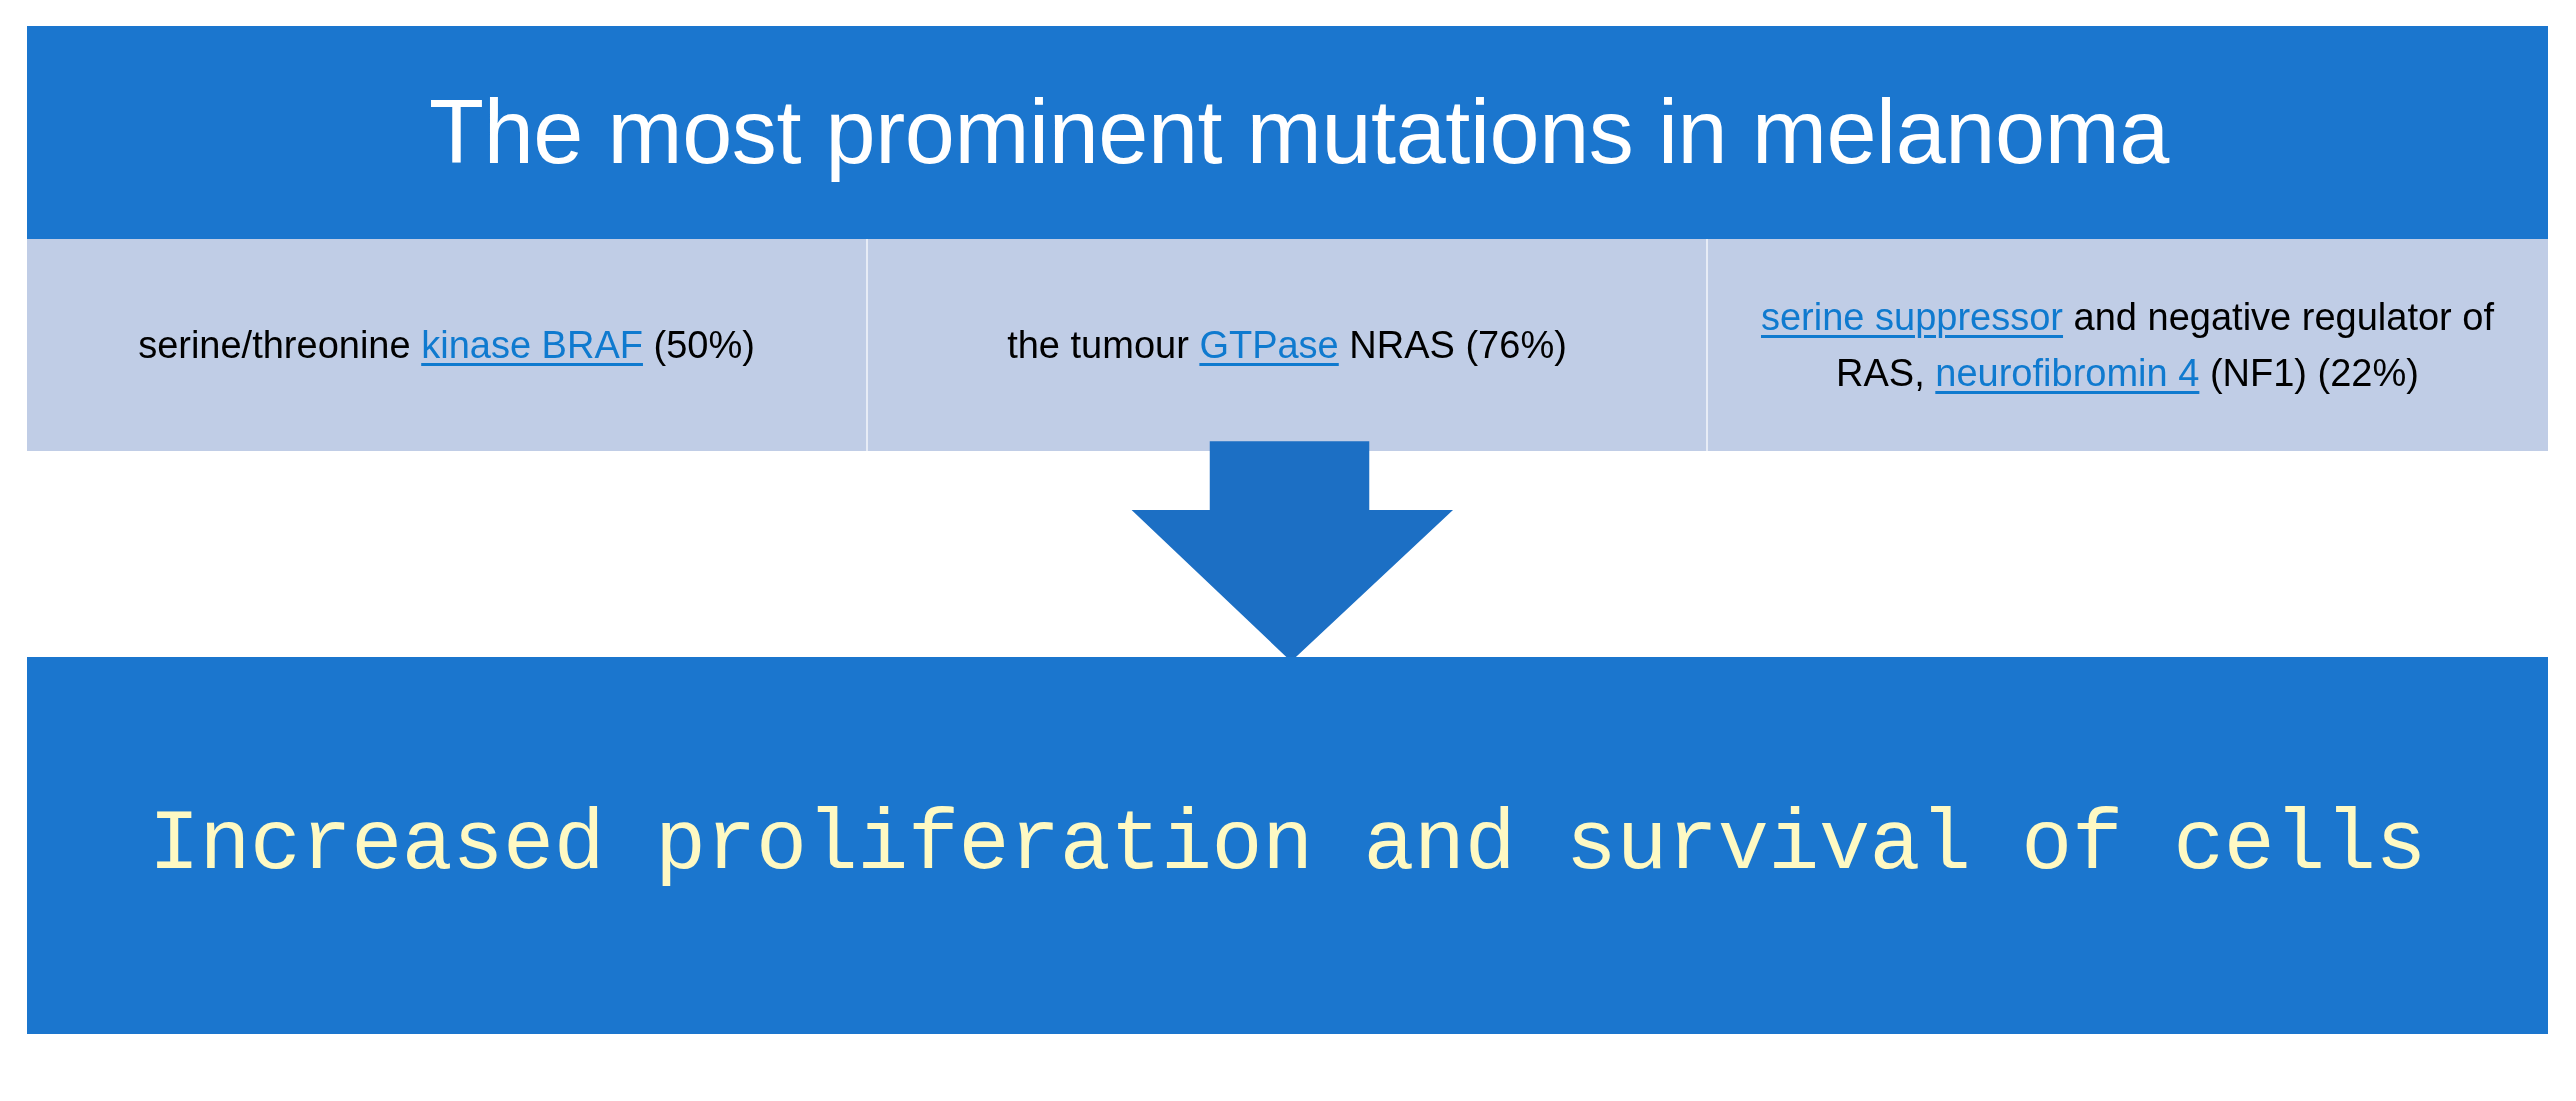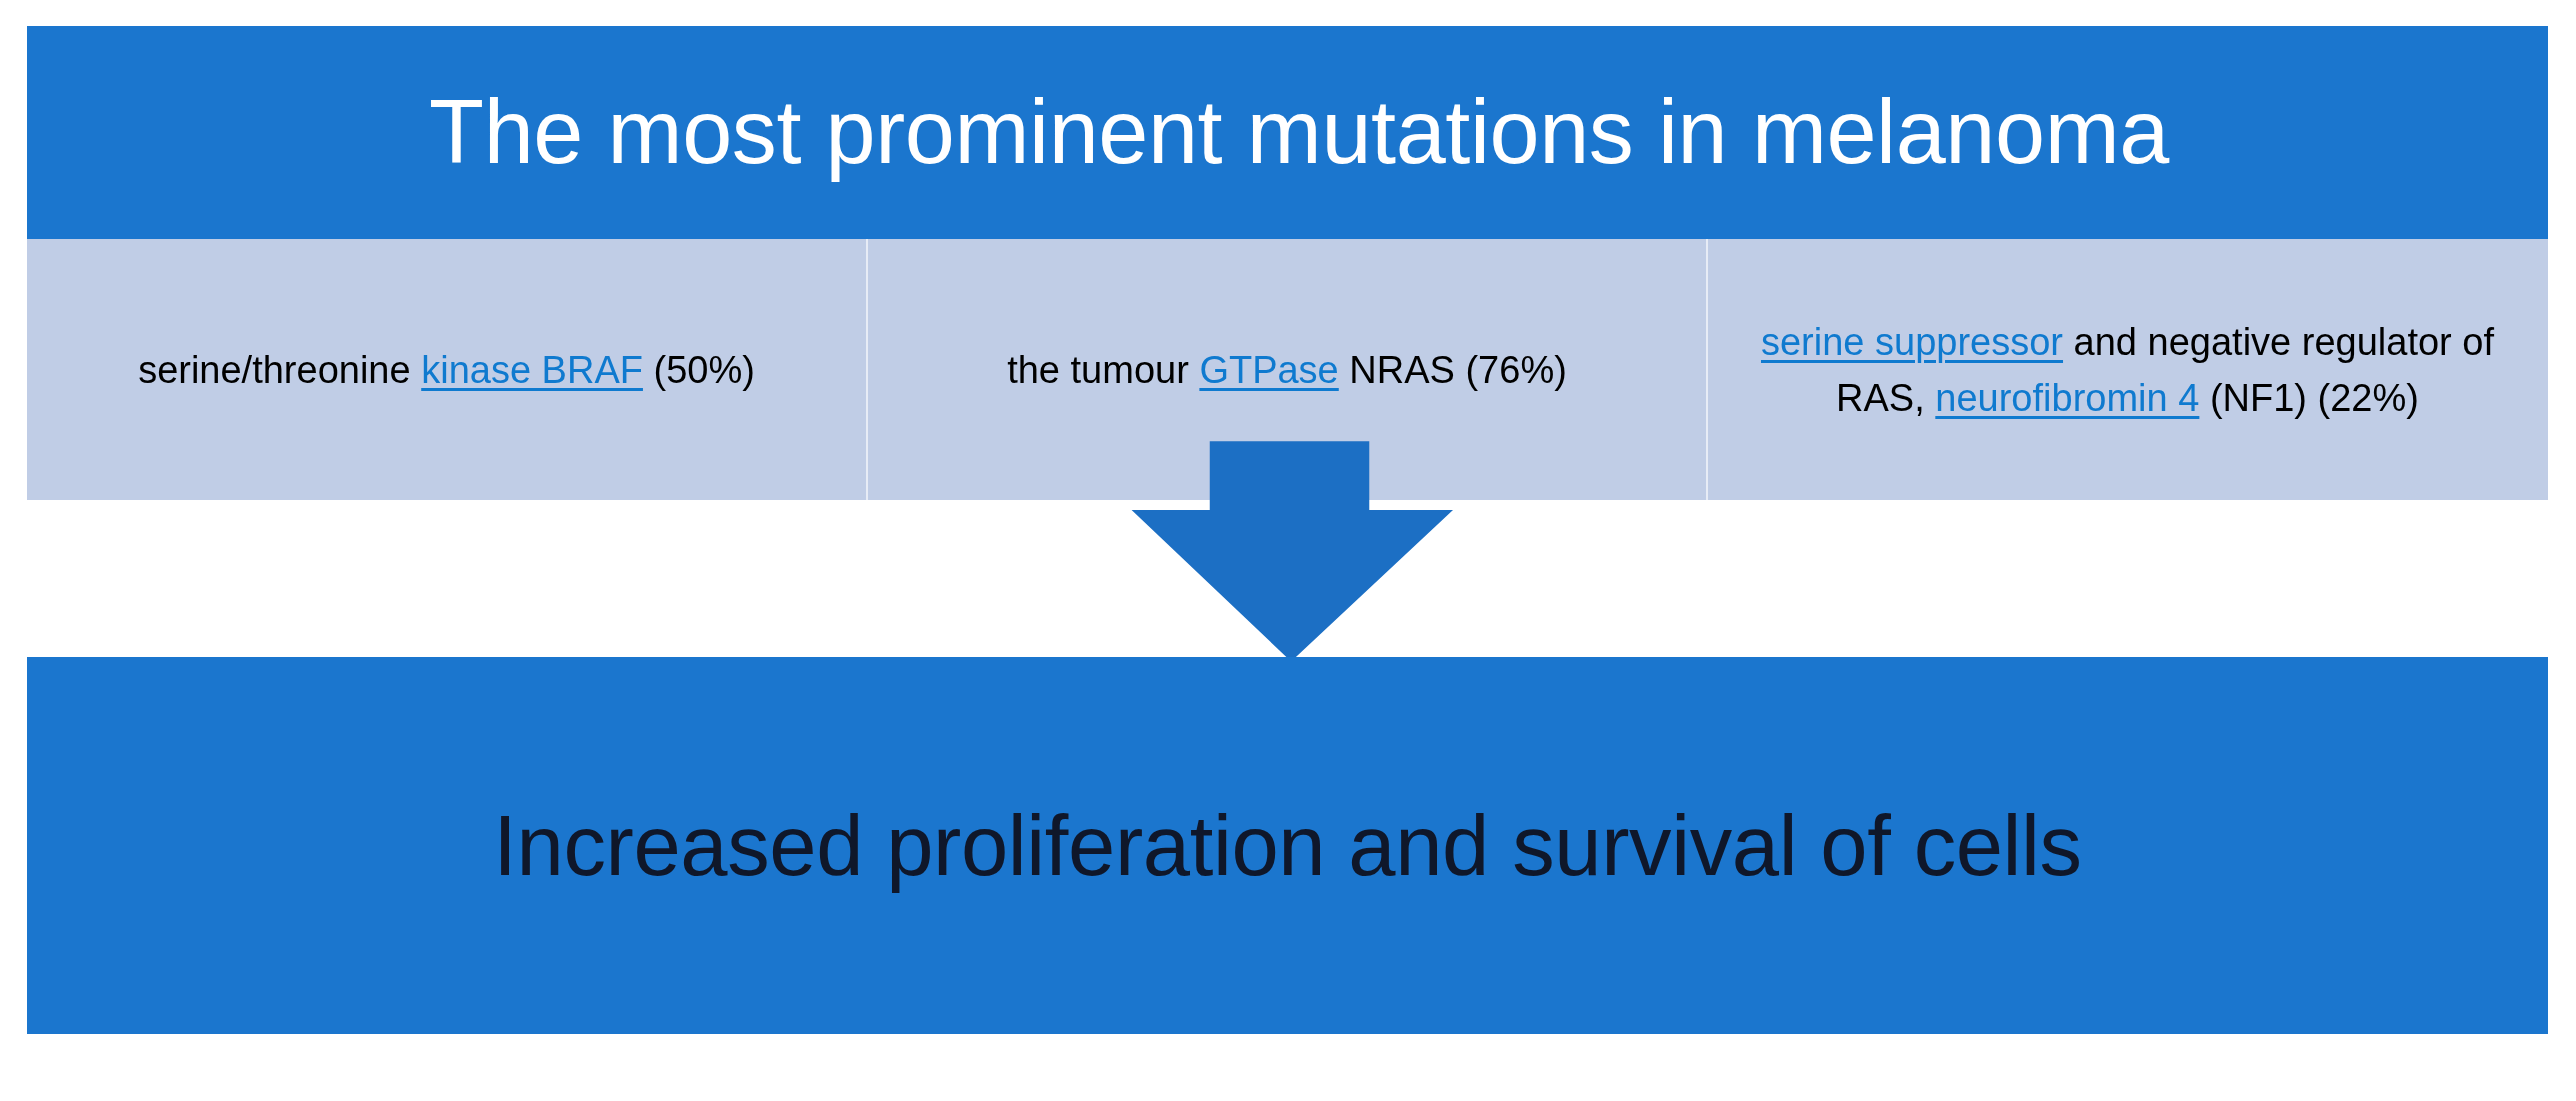--- a/index.html
+++ b/index.html
@@ -54,21 +54,21 @@
     letter-spacing: -0.4px;
     white-space: nowrap;
     text-align: center;
   }
 
   .columns-row {
     position: absolute;
     left: 0;
     top: 213px;
     width: 100%;
-    height: 261px;
+    height: 212px;
     display: flex;
     background: #C0CDE6;
   }
 
   .column-cell {
     box-sizing: border-box;
     display: flex;
     align-items: center;
     justify-content: center;
     text-align: center;
@@ -111,26 +111,27 @@
     width: 2521px;
     height: 377px;
     background: #1B76CE;
     display: flex;
     align-items: center;
     justify-content: center;
     box-sizing: border-box;
   }
 
   .bottom-title {
-    color: #0f172a;
+    color: #fef9c3;
     font-size: 85px;
     font-weight: 400;
     line-height: 1.15;
     letter-spacing: -0.4px;
     white-space: nowrap;
+    font-family: Liberation Mono, monospace;
   }
 </style>
 </head>
 <body>
 
 <div id="stage">
 
   <div class="top-block">
 
     <div class="header-banner">

